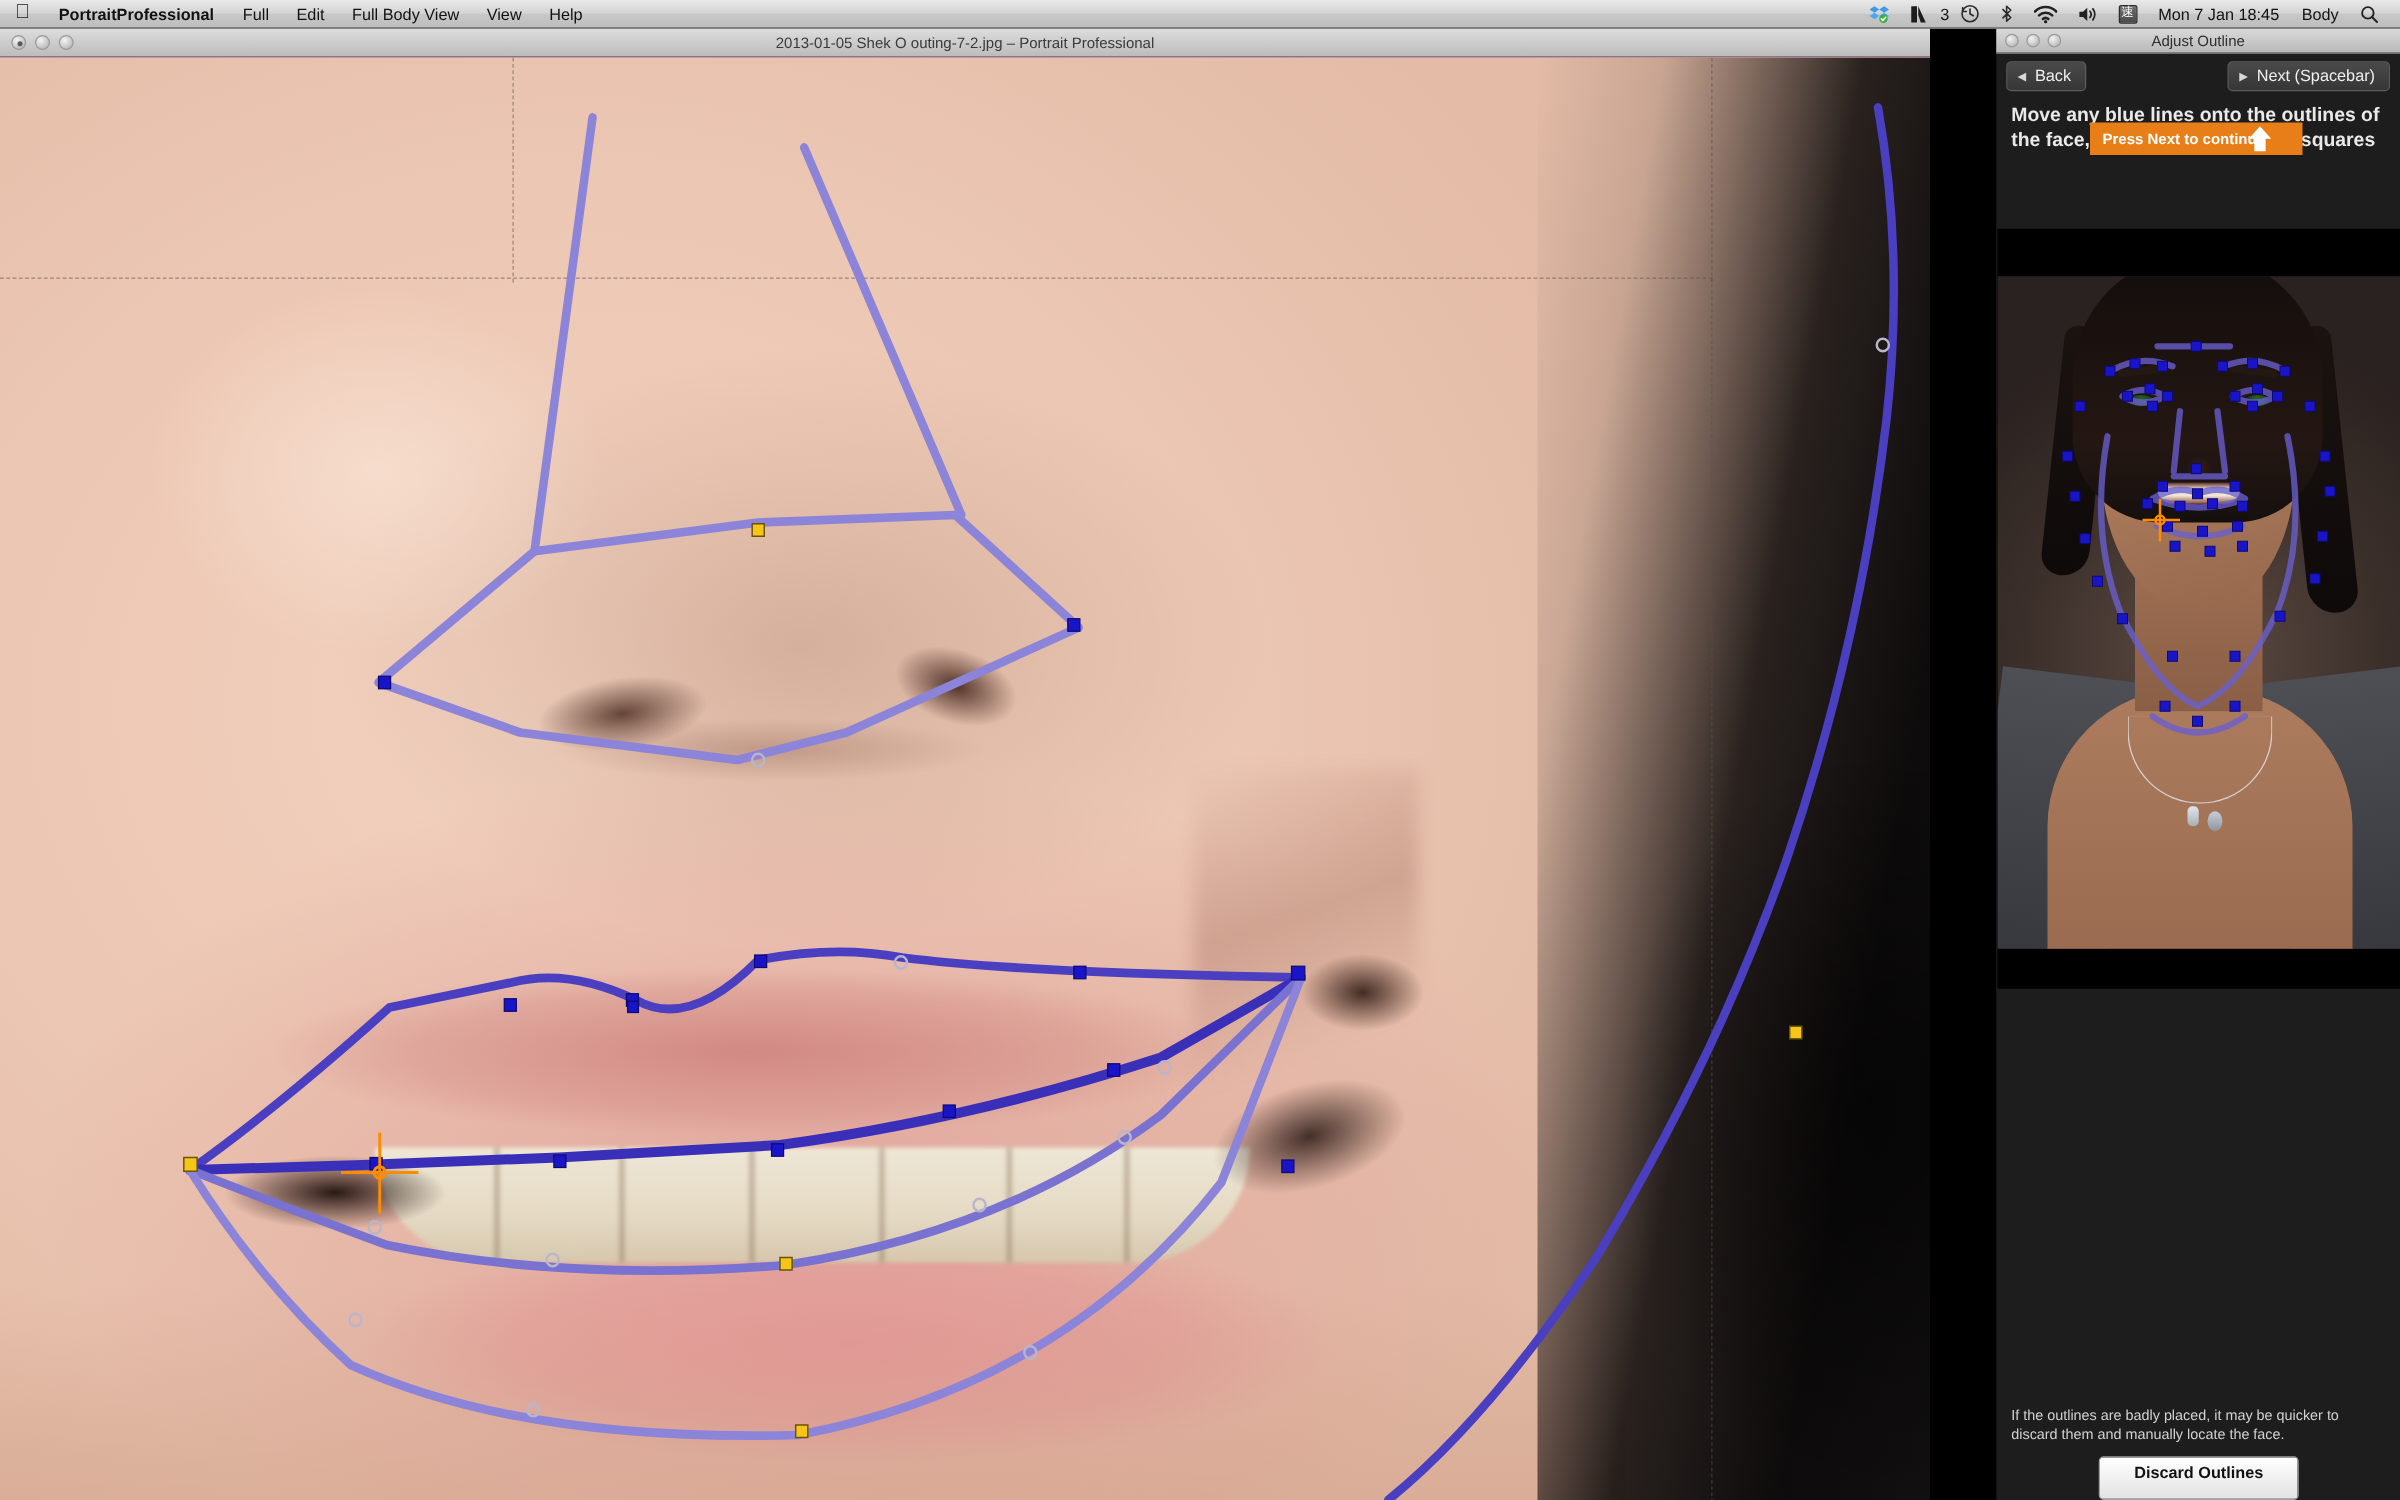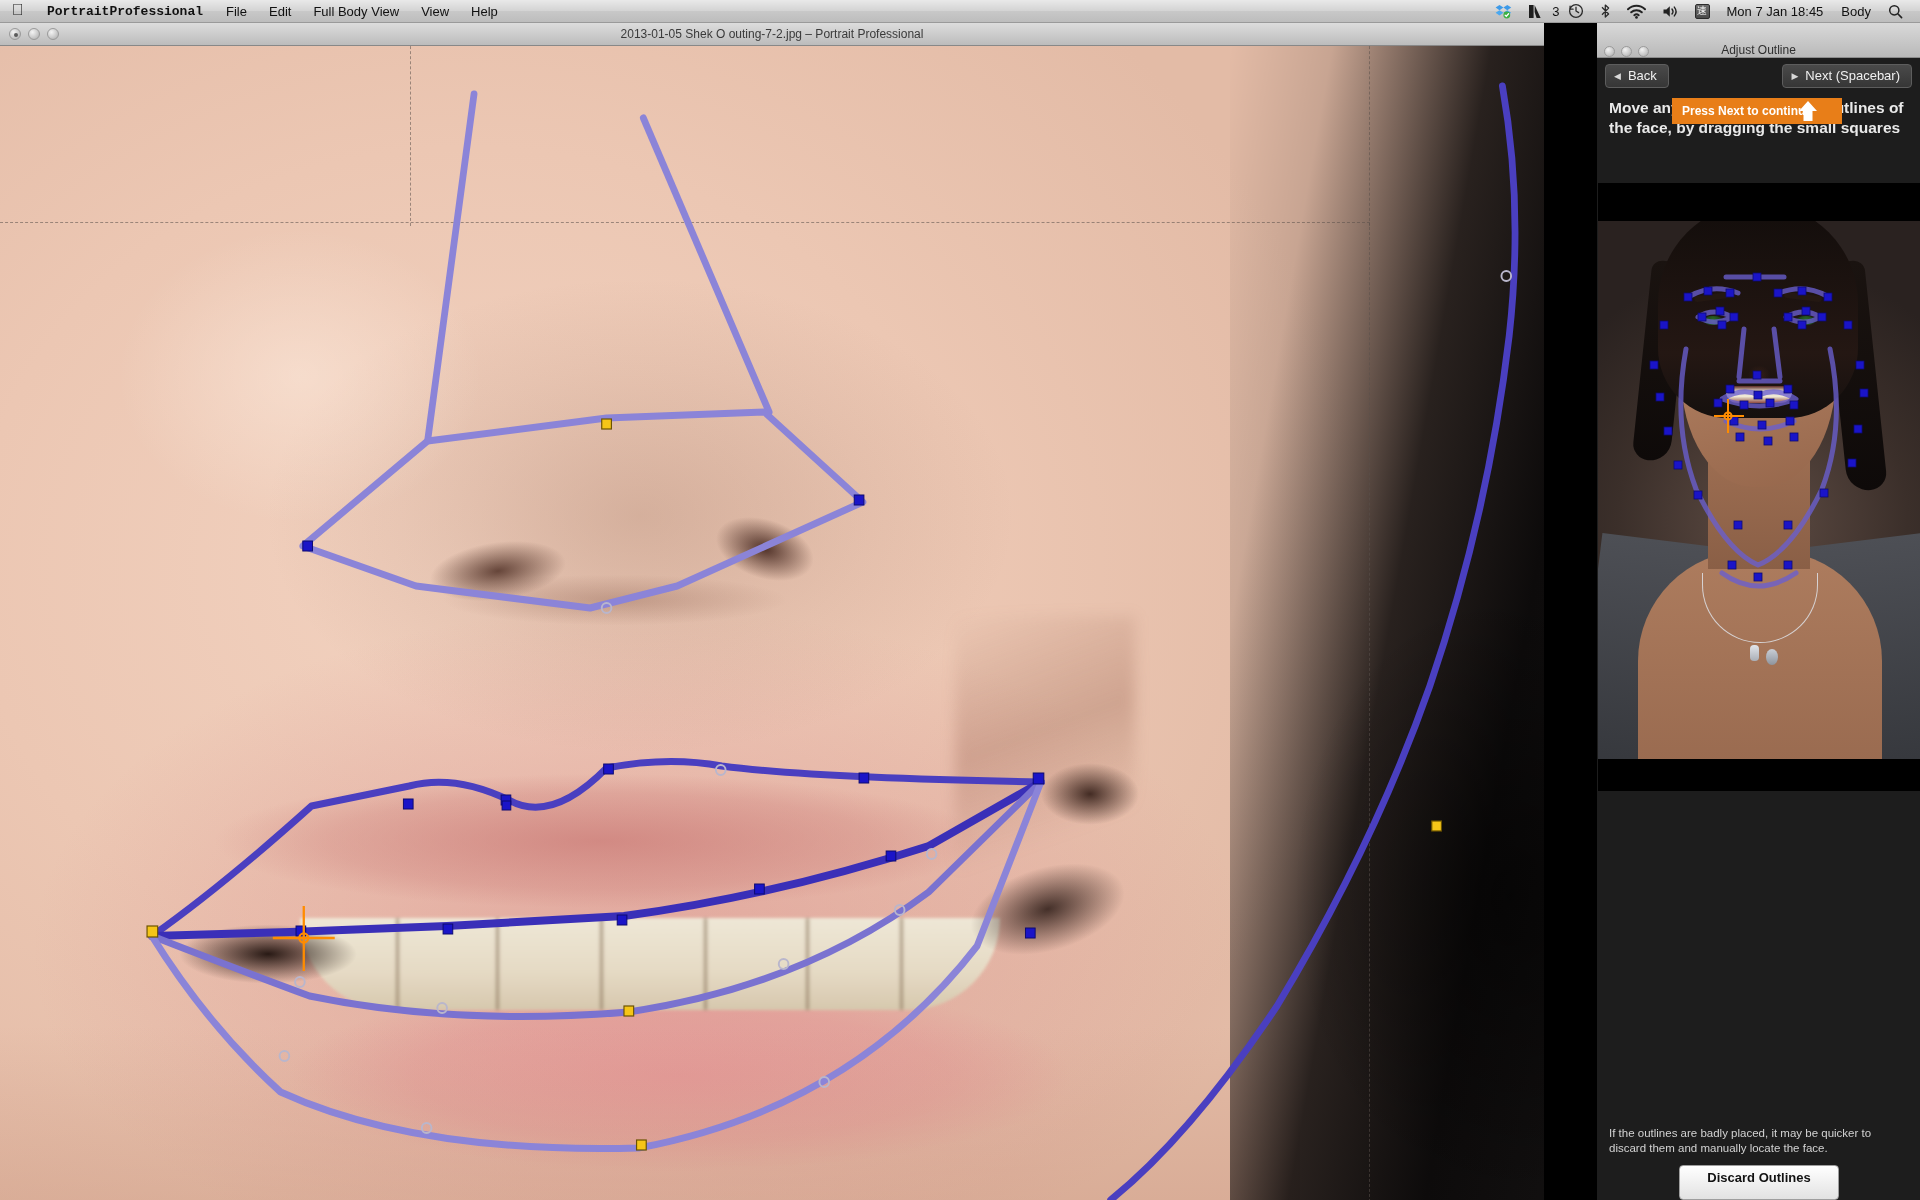--- a/index.html
+++ b/index.html
@@ -13,21 +13,21 @@
   
   .menubar{
     position:absolute; left:0; top:0; width:1920px; height:23px;
     background:linear-gradient(to bottom,#e9e9e9 0%,#d4d4d4 48%,#c8c8c8 52%,#bdbdbd 100%);
     border-bottom:1px solid #9a9a9a;
     display:flex; align-items:center; font-size:13px; color:#111;
     z-index:50;
   }
   .mb-left{ display:flex; align-items:center; gap:0; padding-left:8px; }
   .mb-apple{ font-size:16px; line-height:1; padding:0 11px 2px 4px; color:#222; }
-  .mb-app{ font-weight:bold; padding:0 12px; font-size:13px;font-family:Liberation Mono, monospace; }
+  .mb-app{ font-weight:bold; padding:0 12px; font-size:13px; }
   .mb-item{ padding:0 11px; font-size:13px; }
   .mb-right{ margin-left:auto; display:flex; align-items:center; gap:0; padding-right:9px; }
   .mb-ico{ padding:0 8px; display:flex; align-items:center; height:23px; }
   .mb-txt{ padding:0 9px; font-size:13px; }
   .mb-badge{ font-size:13px; padding-left:2px; }
   .ime-box{
     width:15px;height:15px;border:1px solid #2b2b2b;border-radius:2px;
     background:linear-gradient(#6e6e6e,#4a4a4a); color:#fff; font-size:10px;
     display:flex;align-items:center;justify-content:center; line-height:1;
   }
@@ -149,24 +149,24 @@
 
   svg.overlay{ position:absolute; inset:0; width:100%; height:100%; overflow:visible; }
 
   
   .panel{
     position:absolute; left:1596px; top:23px; width:324px; height:1177px;
     background:#1d1d1d; color:#dcdcdc;
     border-left:1px solid #000;
   }
   .panel-title{
-    position:relative; height:35px;
+    position:relative; height:20px;
     background:linear-gradient(to bottom,#d9d9d9,#b9b9b9);
     border-bottom:1px solid #8c8c8c;
-    display:flex; align-items:flex-end;
+    display:flex; align-items:center;
   }
   .pt-lights{ display:flex; gap:6px; padding-left:7px; }
   .pt-light{
     width:11px;height:11px;border-radius:50%;
     background:radial-gradient(circle at 35% 32%,#f2f2f2,#c8c8c8 60%,#a8a8a8);
     border:1px solid #9b9b9b;
   }
   .pt-text{
     position:absolute; left:0;right:0; text-align:center;
     font-size:12px; color:#2f2f2f;
@@ -285,21 +285,21 @@
 </style>
 </head>
 <body>
 
 <div id="root">
 
   <div class="menubar">
     <div class="mb-left">
       <span class="mb-apple"></span>
       <span class="mb-app">PortraitProfessional</span>
-      <span class="mb-item">File</span>
+      <span class="mb-item">Full</span>
       <span class="mb-item">Edit</span>
       <span class="mb-item">Full Body View</span>
       <span class="mb-item">View</span>
       <span class="mb-item">Help</span>
     </div>
     <div class="mb-right">
       <span class="mb-ico">
         <svg width="17" height="15" viewBox="0 0 17 15">
           <path d="M4.5 1 L0.6 3.6 L4.5 6.2 L8.4 3.6 Z" fill="#3d9ae8"></path>
           <path d="M12.3 1 L8.4 3.6 L12.3 6.2 L16.2 3.6 Z" fill="#3d9ae8"></path>

